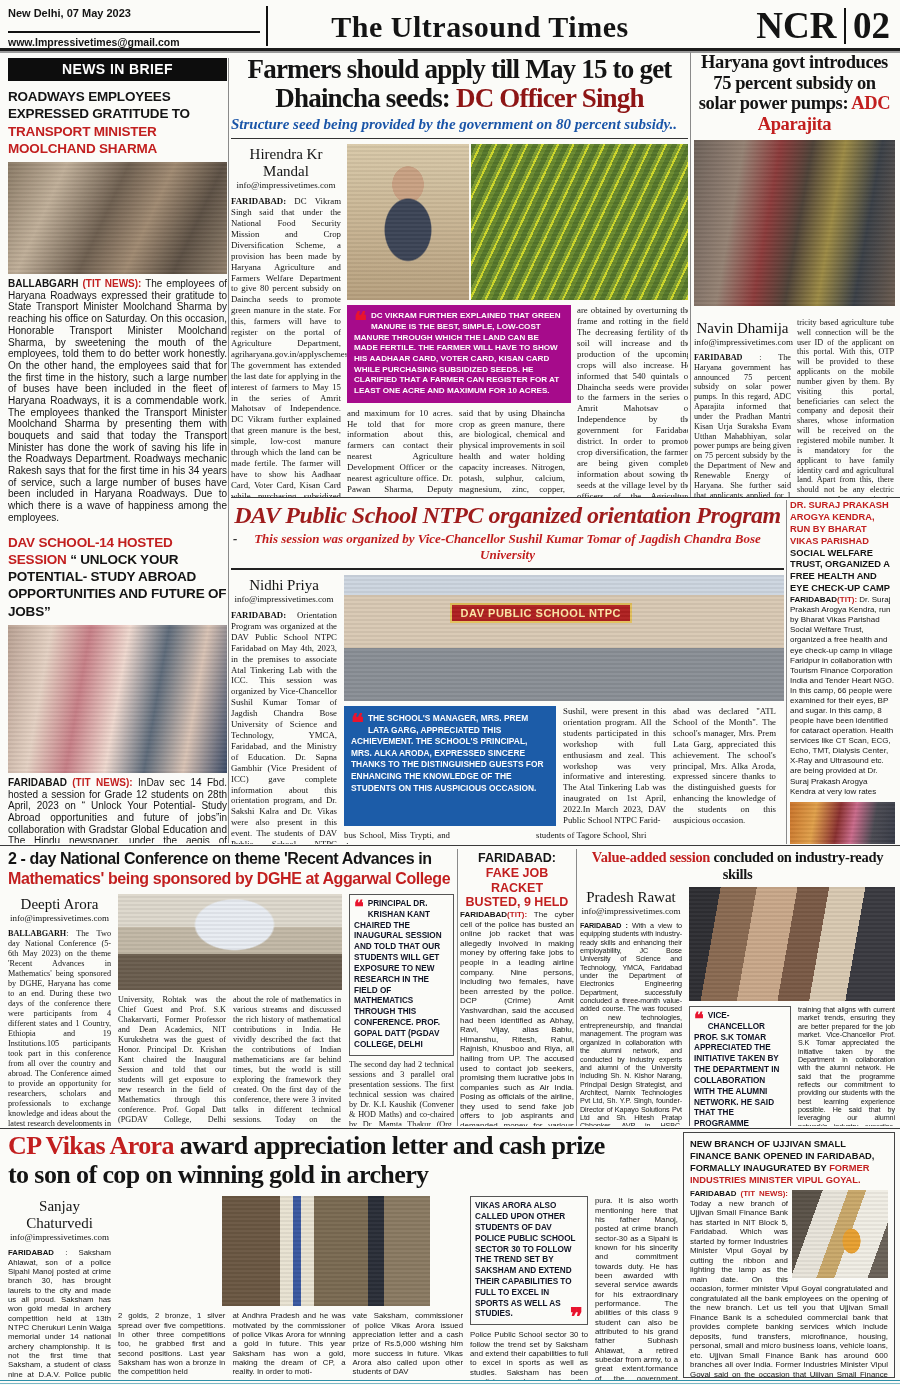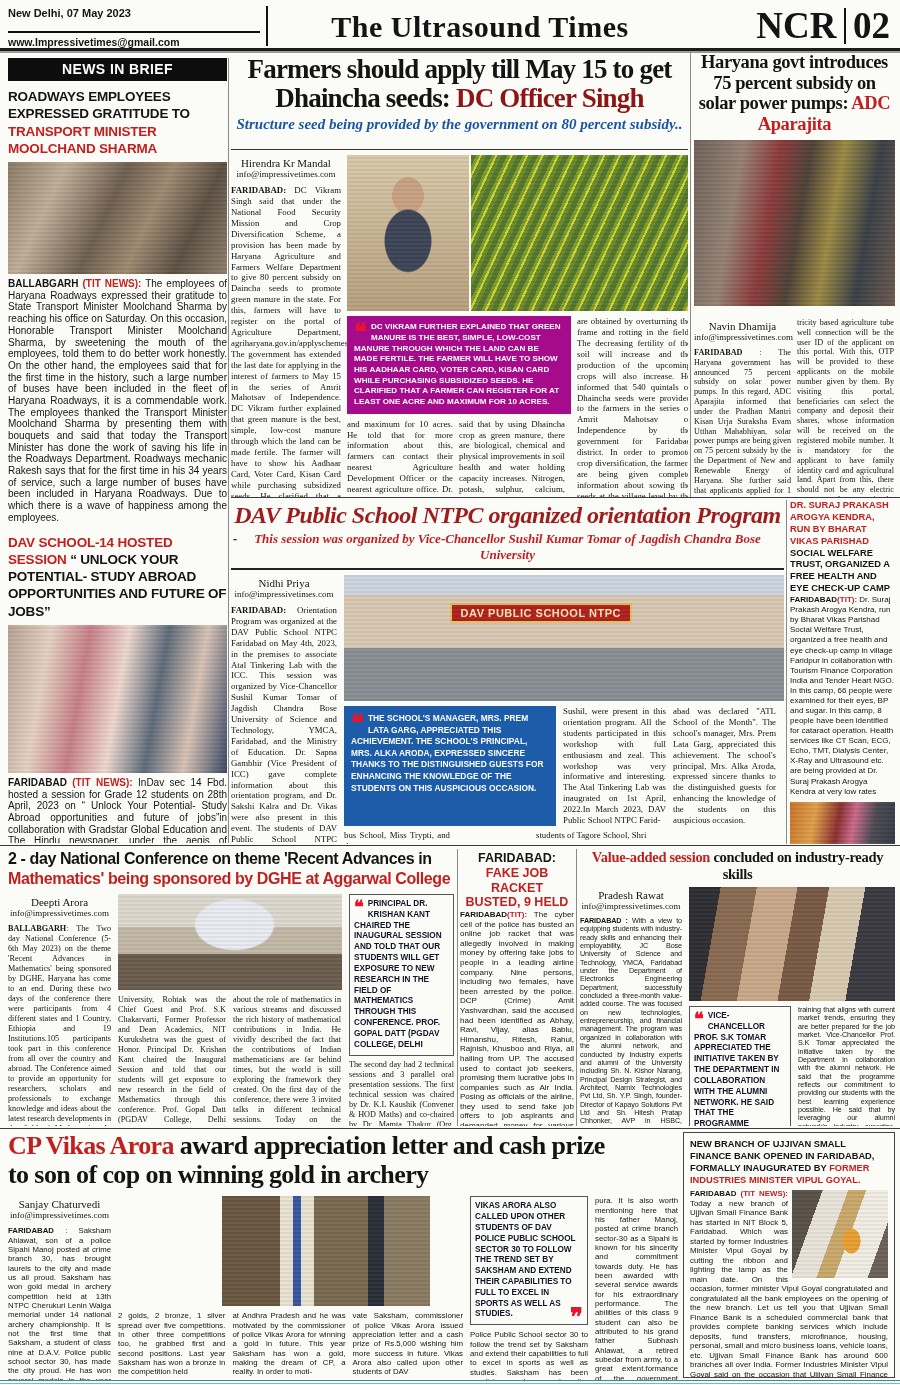--- a/index.html
+++ b/index.html
@@ -23,42 +23,42 @@
   .mh-sep{width:2.5px;height:36px;background:#111;}
   .mh-rule{position:absolute;left:0;top:48px;width:900px;border-top:3px solid #1c1c1c;box-shadow:0 2px 0 #9a9a9a;}
 
   
   .vline{position:absolute;border-left:1px solid #8a8a8a;}
   .hline{position:absolute;border-top:1.5px solid #3a3a3a;}
   .photo{position:relative;overflow:hidden;}
   .photo::after{content:"";position:absolute;inset:0;
       background:repeating-linear-gradient(0deg,rgba(0,0,0,0.05) 0 2px,rgba(255,255,255,0.03) 2px 4px);}
   .byline{text-align:center;font-family:"Liberation Serif",serif;margin:2px 0 6px;}
-  .byline .bn{display:block;font-size:11px;}
+  .byline .bn{display:block;font-size:15px;}
   .byline .be{display:block;font-size:9px;}
   .serif-body{font-family:"Liberation Serif",serif;font-size:8.8px;line-height:1.24;text-align:justify;}
   .serif-sm{font-family:"Liberation Serif",serif;font-size:8.2px;line-height:1.22;text-align:justify;}
   .qm{float:left;font-size:24px;line-height:0.75;margin:1px 4px 0 0;color:#e8142e;font-family:"DejaVu Serif",serif;}
   .qm-close{float:right;font-size:24px;line-height:0.5;margin:2px 0 0 4px;color:#e8142e;font-family:"DejaVu Serif",serif;}
 
   
   .nib-bar{background:#0d0d0d;color:#fff;text-align:center;font-weight:bold;font-size:14px;
            padding:3px 0 4px;letter-spacing:0.4px;}
   .brief-head{font-size:13.5px;font-weight:bold;line-height:1.28;margin-top:7px;letter-spacing:-0.2px;}
   .brief-body{font-size:10px;line-height:1.17;text-align:justify;margin-top:4px;}
   .p-roadways{height:112px;margin-top:5px;
      background:linear-gradient(115deg,#8a7a66 0%,#c0af99 22%,#6e5f50 45%,#a08a72 62%,#5c5044 80%,#91806c 100%);}
   .p-dav{height:148px;margin-top:5px;
      background:linear-gradient(100deg,#b9a193 0%,#e5d2c4 18%,#c77f87 34%,#efd9cf 50%,#5e6b7a 66%,#d9c3b5 82%,#3a4a66 100%);}
 
   
   .f-head{text-align:center;font-family:"Liberation Serif",serif;font-weight:bold;font-size:27px;
           line-height:1.06;letter-spacing:-0.8px;}
-  .f-sub{text-align:center;font-family:"Liberation Serif",serif;font-weight:bold;font-style:italic;
-         font-size:15px;color:#1a55a8;margin-top:4px;padding-bottom:16px;border-bottom:1.5px solid #333;}
+  .f-sub{font-family:"Liberation Serif",serif;font-weight:bold;font-style:italic;
+         font-size:15px;color:#1a55a8;margin-top:4px;padding-bottom:5px;border-bottom:1.5px solid #333;}
   .f-main{display:flex;gap:6px;margin-top:5px;}
   .f-col1{width:110px;}
   .f-right{flex:1;display:flex;flex-direction:column;}
   .f-photos{display:flex;height:156px;gap:2px;}
   .f-photo-dc{width:122px;background:
      radial-gradient(60px 80px at 50% 55%,#3c4456 0 38%,transparent 40%),
      radial-gradient(26px 30px at 50% 26%,#c9a183 0 60%,transparent 62%),
      linear-gradient(#d9c9a9,#b7a07e);}
   .f-photo-field{flex:1;background:
      repeating-linear-gradient(115deg,#55762a 0 5px,#7d9c33 5px 8px,#cfd829 8px 10px,#6a8a2e 10px 14px);}

